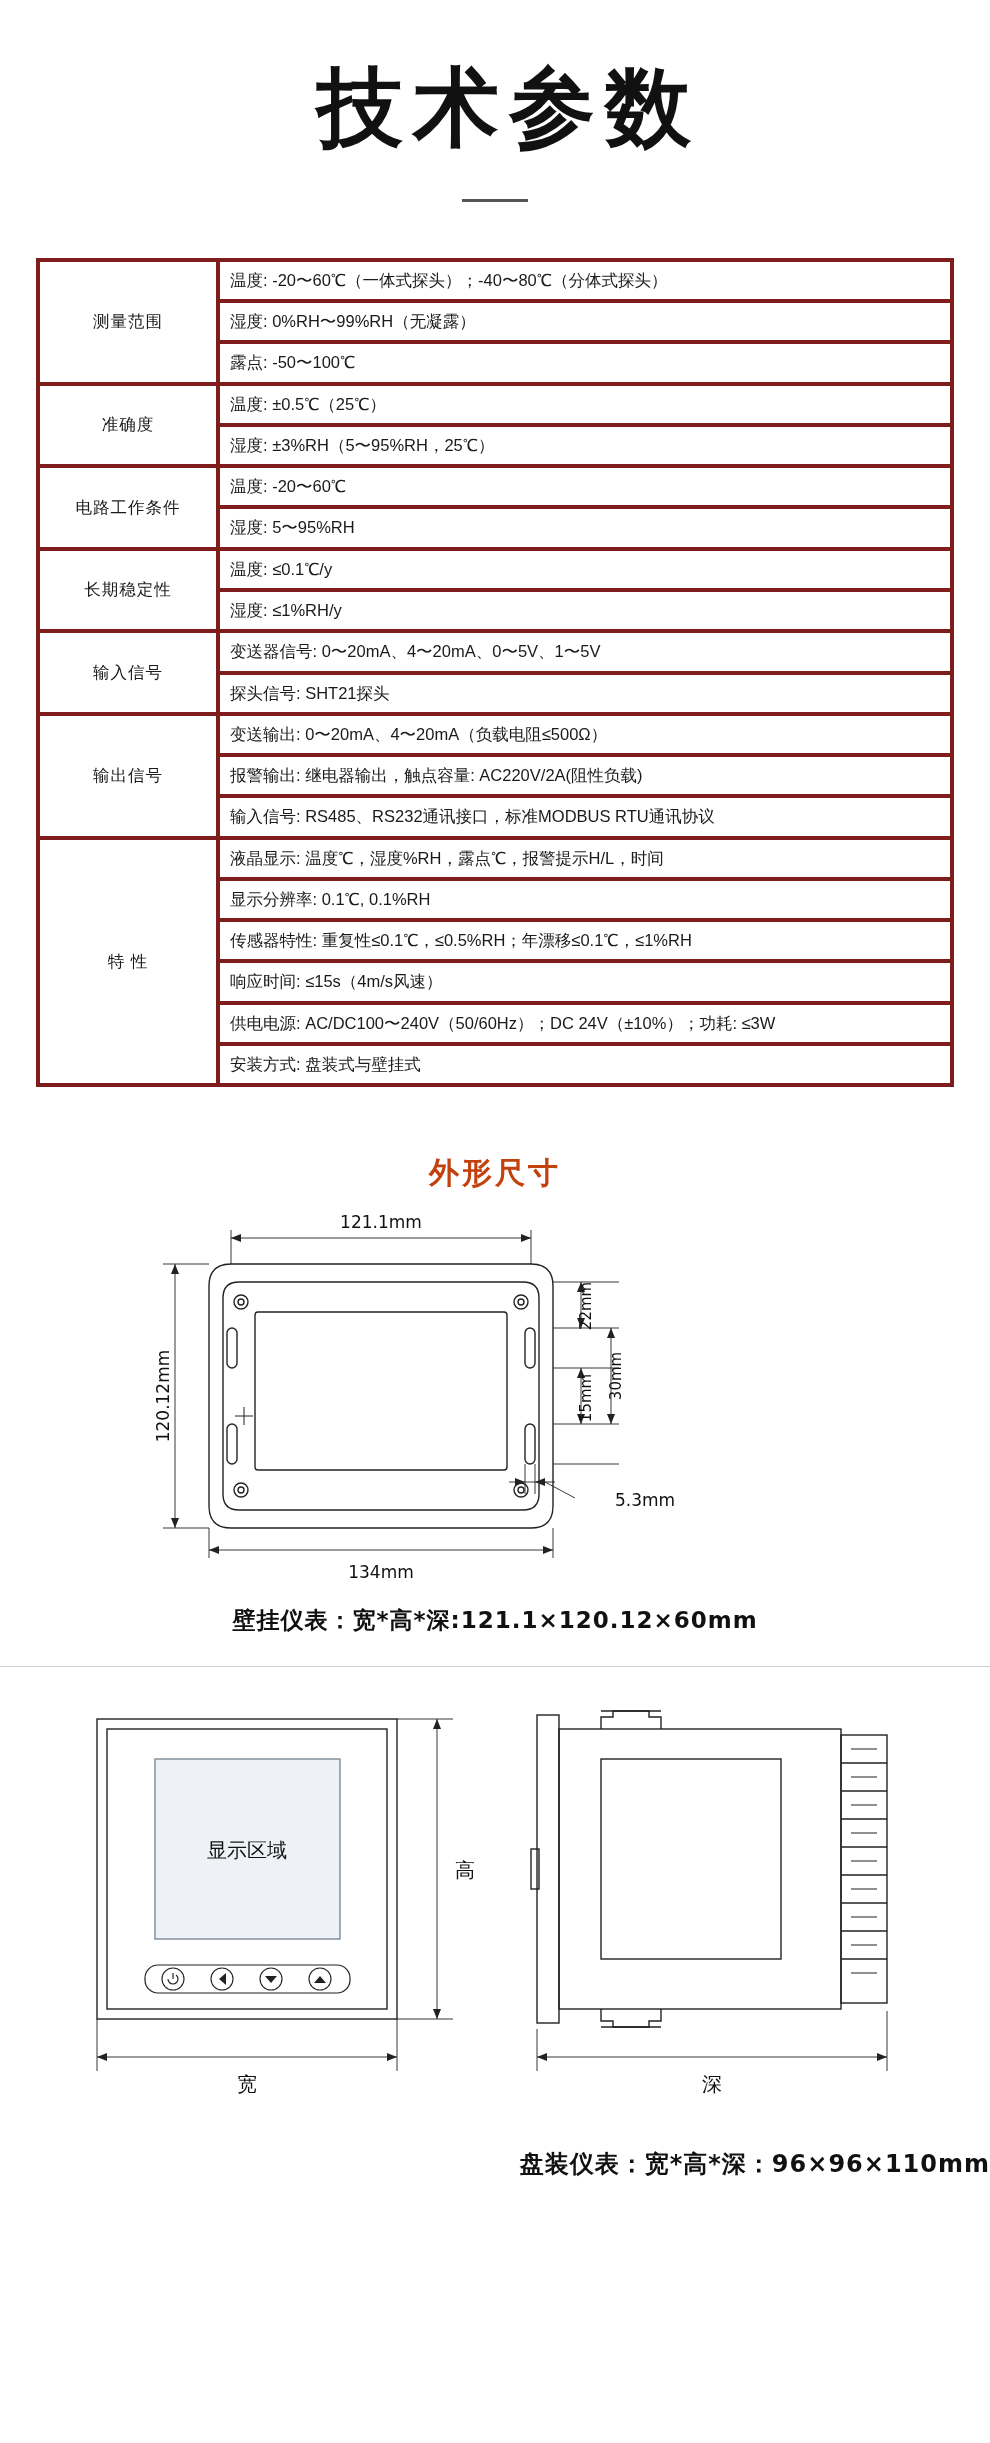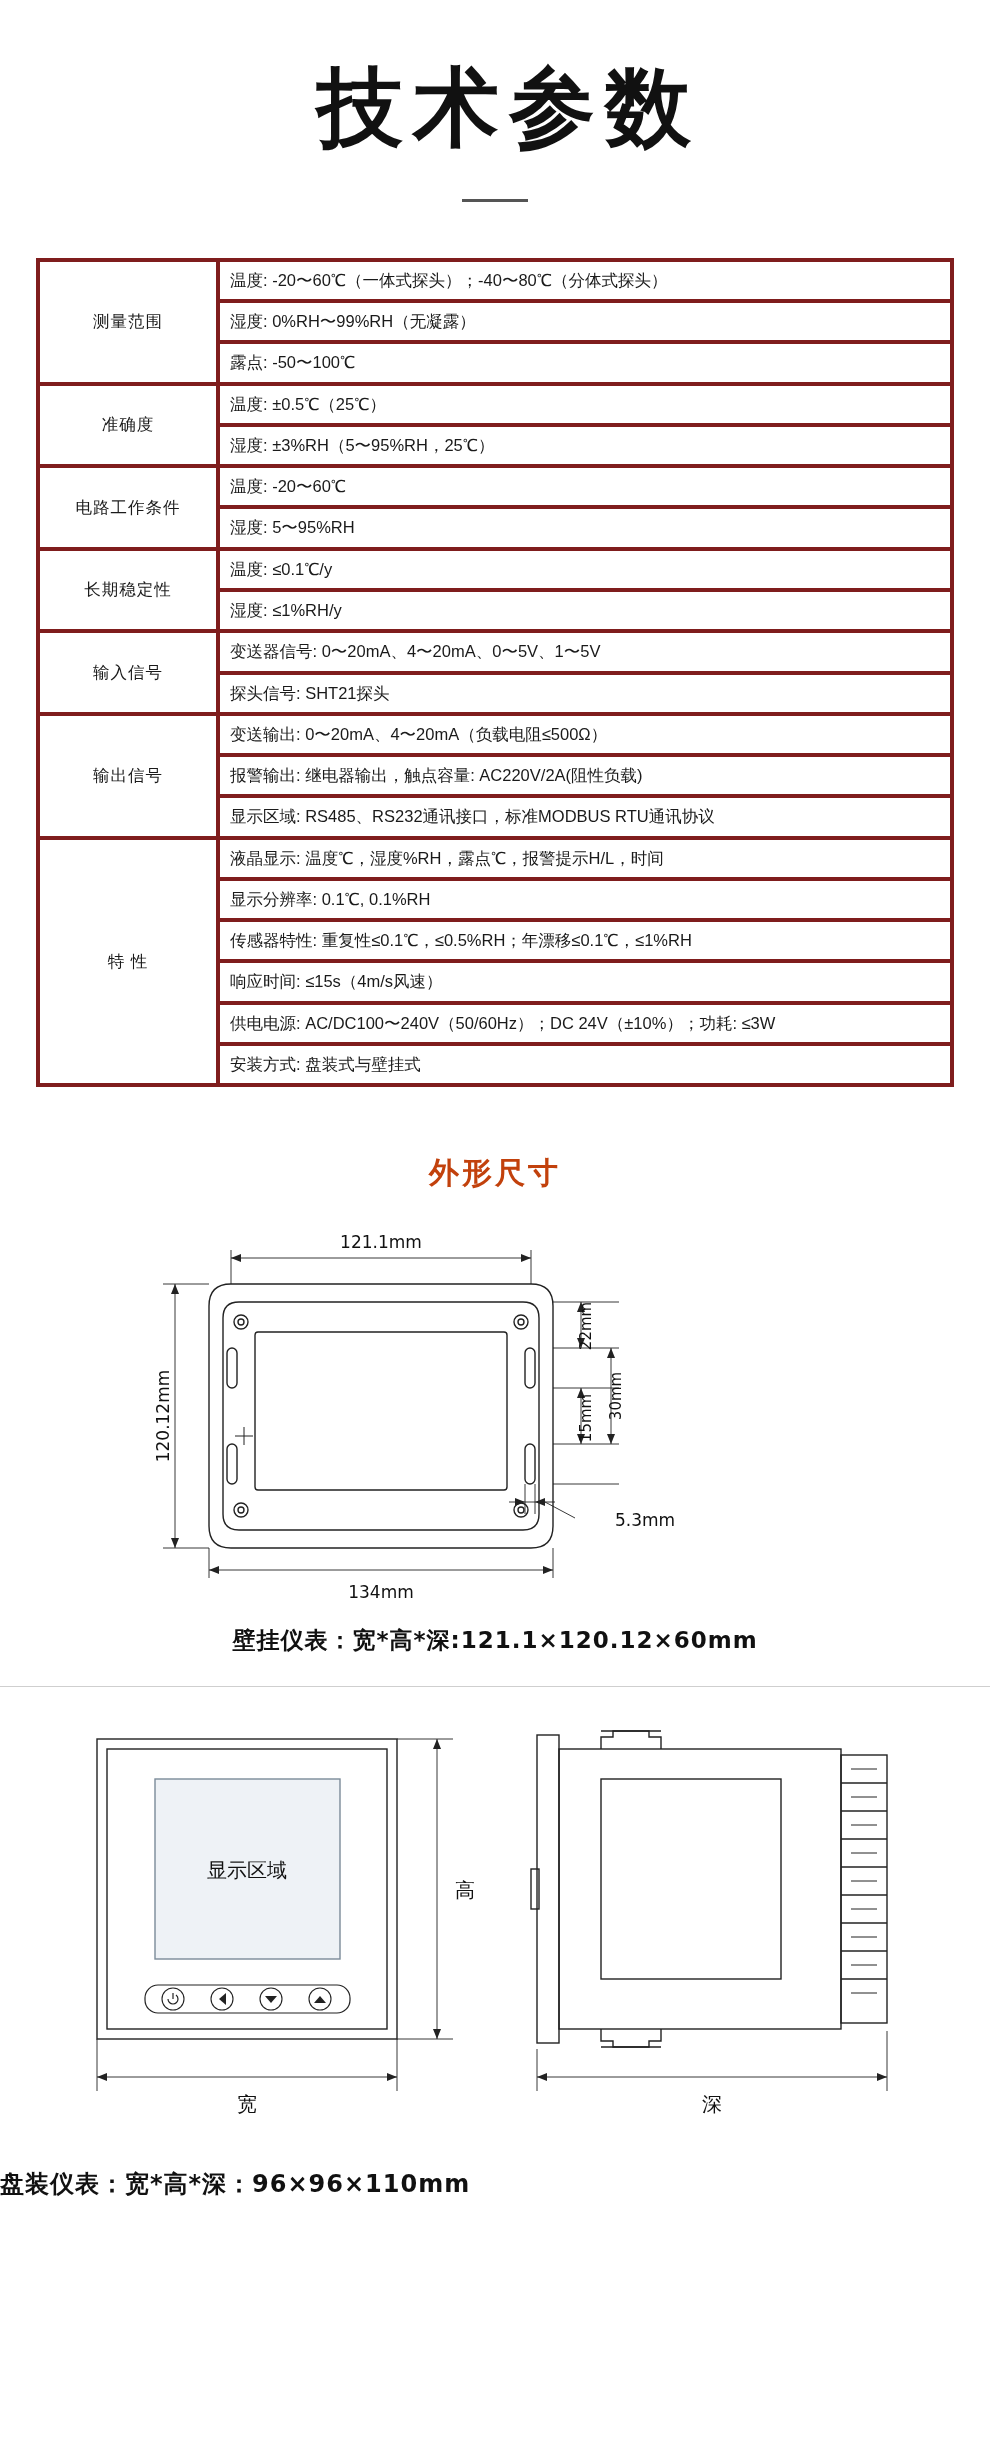--- a/index.html
+++ b/index.html
@@ -75,21 +75,21 @@
     letter-spacing: 3px;
     color: #c2410c;
     font-family: "DejaVu Sans", "Liberation Sans", sans-serif;
   }
 
   
   .drawing1 {
     position: relative;
     width: 838px;
     height: 380px;
-    margin-top: 32px;
+    margin-top: 12px;
   }
   .drawing1 svg { display: block; margin: 0 auto; }
 
   .caption {
     text-align: center;
     font-size: 23px;
     font-weight: bold;
     letter-spacing: 1px;
     color: #111;
     font-family: "DejaVu Sans", "Liberation Sans", sans-serif;
@@ -107,21 +107,21 @@
   
   .drawing2 {
     width: 990px;
     height: 430px;
     margin-top: 22px;
   }
   .drawing2 svg { display: block; margin: 0 auto; }
 
   .cap-final {
     margin-top: 26px;
-    text-align: left;
+    text-align: right;
   }
   .cap-final div {
     font-size: 24px;
     font-weight: bold;
     letter-spacing: 1px;
     line-height: 1.65;
     color: #111;
     font-family: "DejaVu Sans", "Liberation Sans", sans-serif;
   }
 
@@ -197,21 +197,21 @@
       </tr>
 
       <tr>
         <td class="cat" rowspan="3">输出信号</td>
         <td class="val">变送输出: 0〜20mA、4〜20mA（负载电阻≤500Ω）</td>
       </tr>
       <tr>
         <td class="val">报警输出: 继电器输出，触点容量: AC220V/2A(阻性负载)</td>
       </tr>
       <tr>
-        <td class="val">显示区域: RS485、RS232通讯接口，标准MODBUS RTU通讯协议</td>
+        <td class="val">输入信号: RS485、RS232通讯接口，标准MODBUS RTU通讯协议</td>
       </tr>
 
       <tr>
         <td class="cat cat-spaced" rowspan="6">特 性</td>
         <td class="val">液晶显示: 温度℃，湿度%RH，露点℃，报警提示H/L，时间</td>
       </tr>
       <tr>
         <td class="val">显示分辨率: 0.1℃, 0.1%RH</td>
       </tr>
       <tr>

